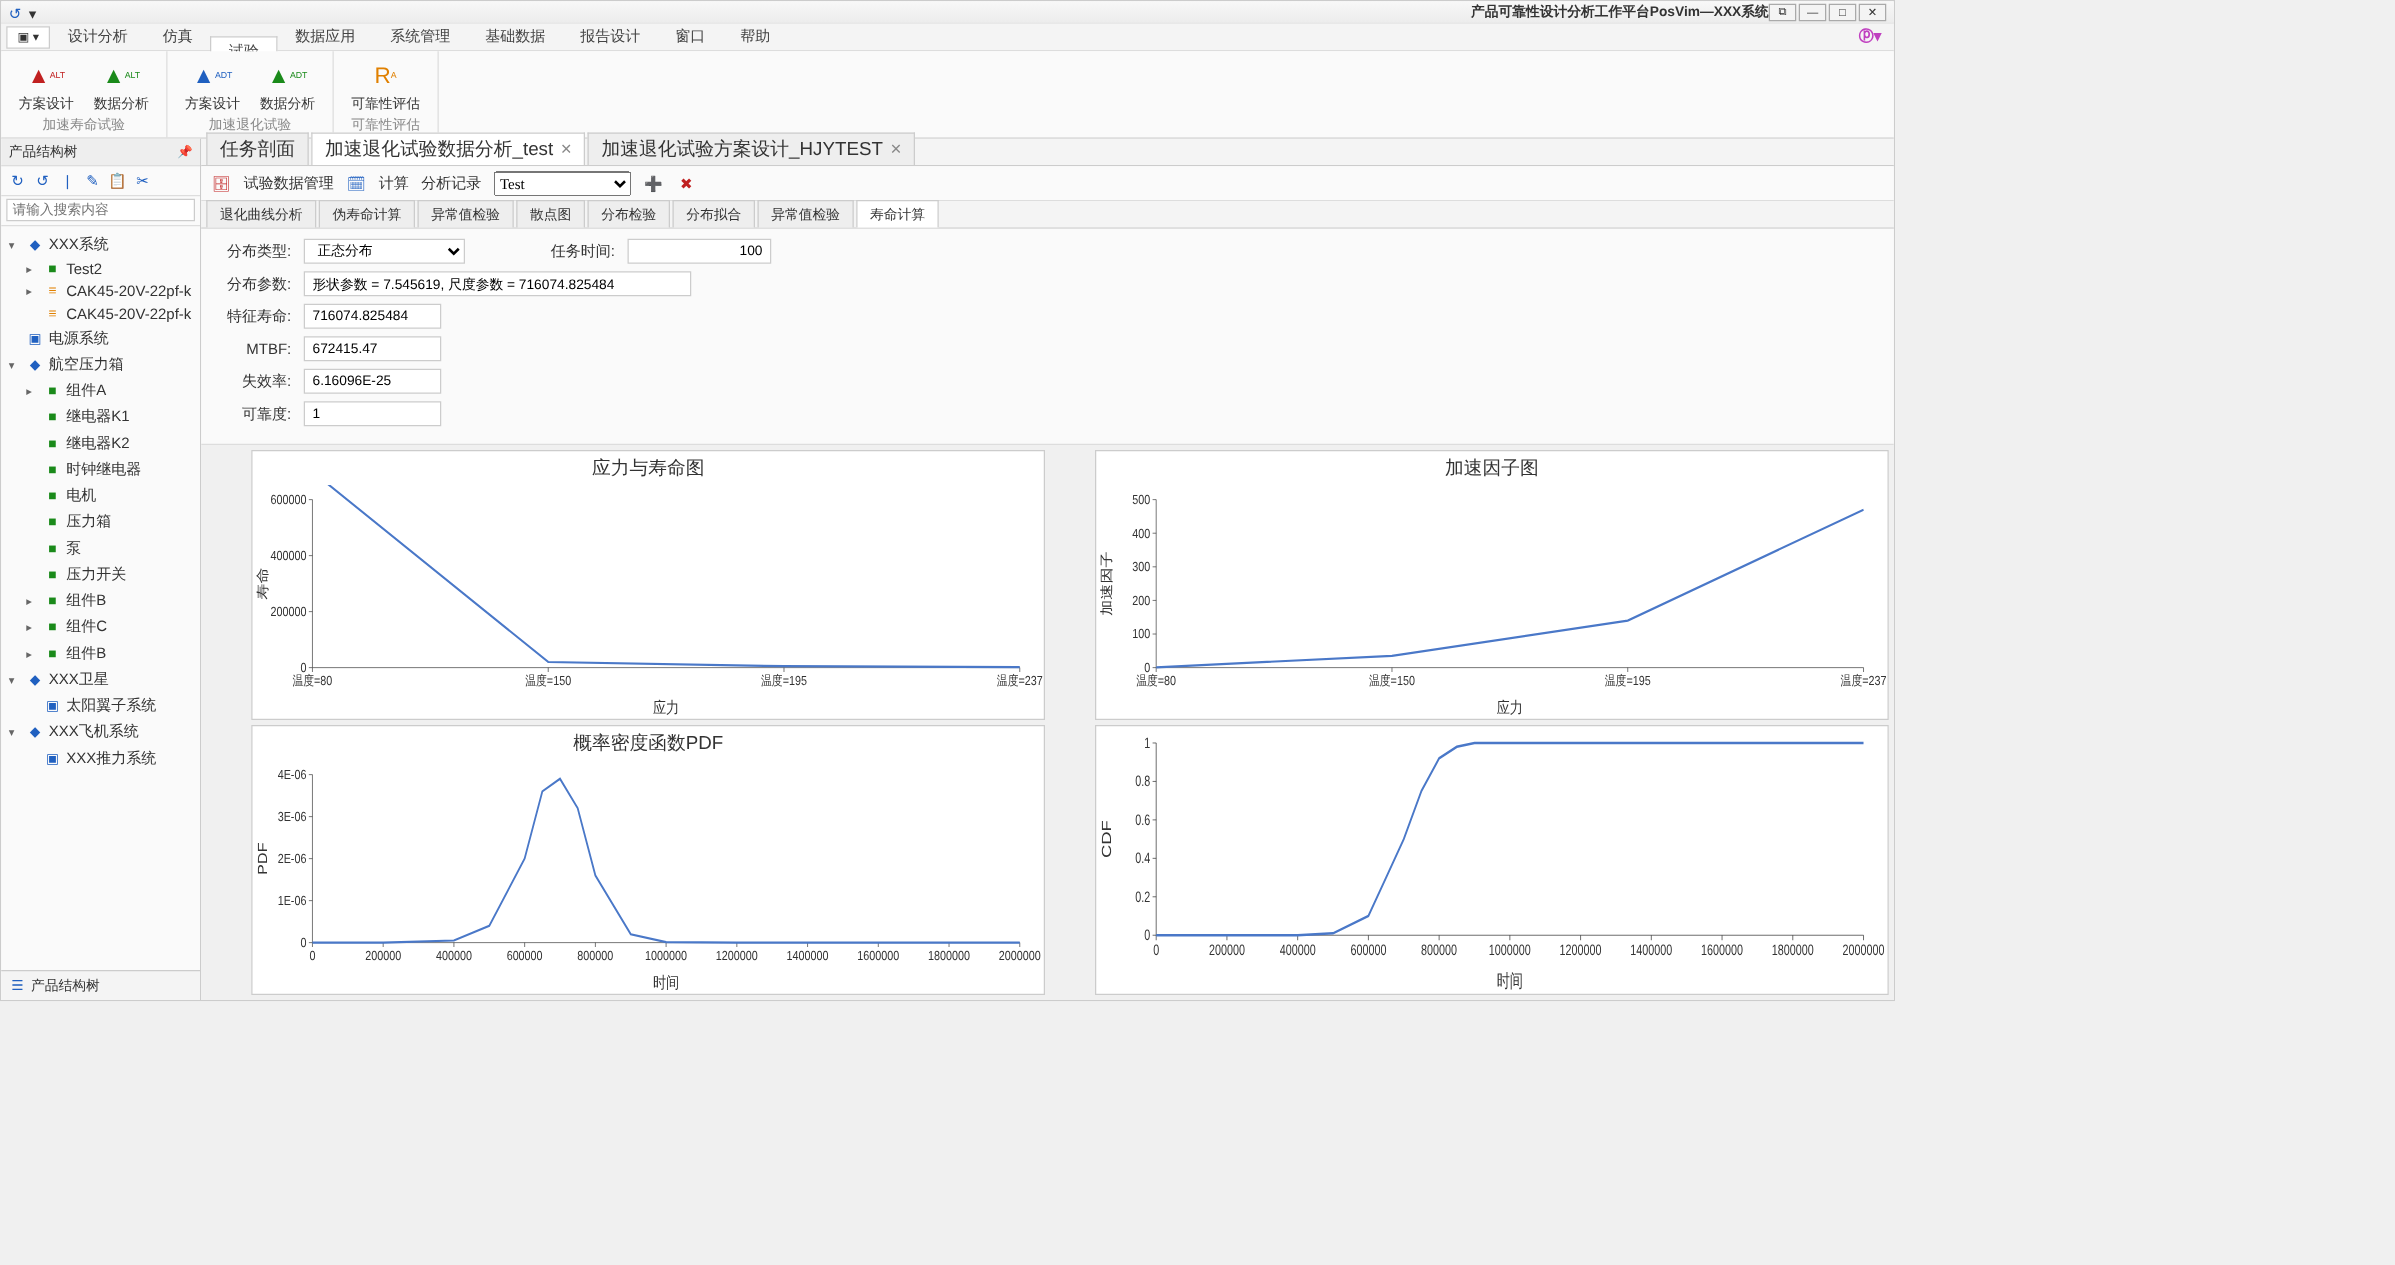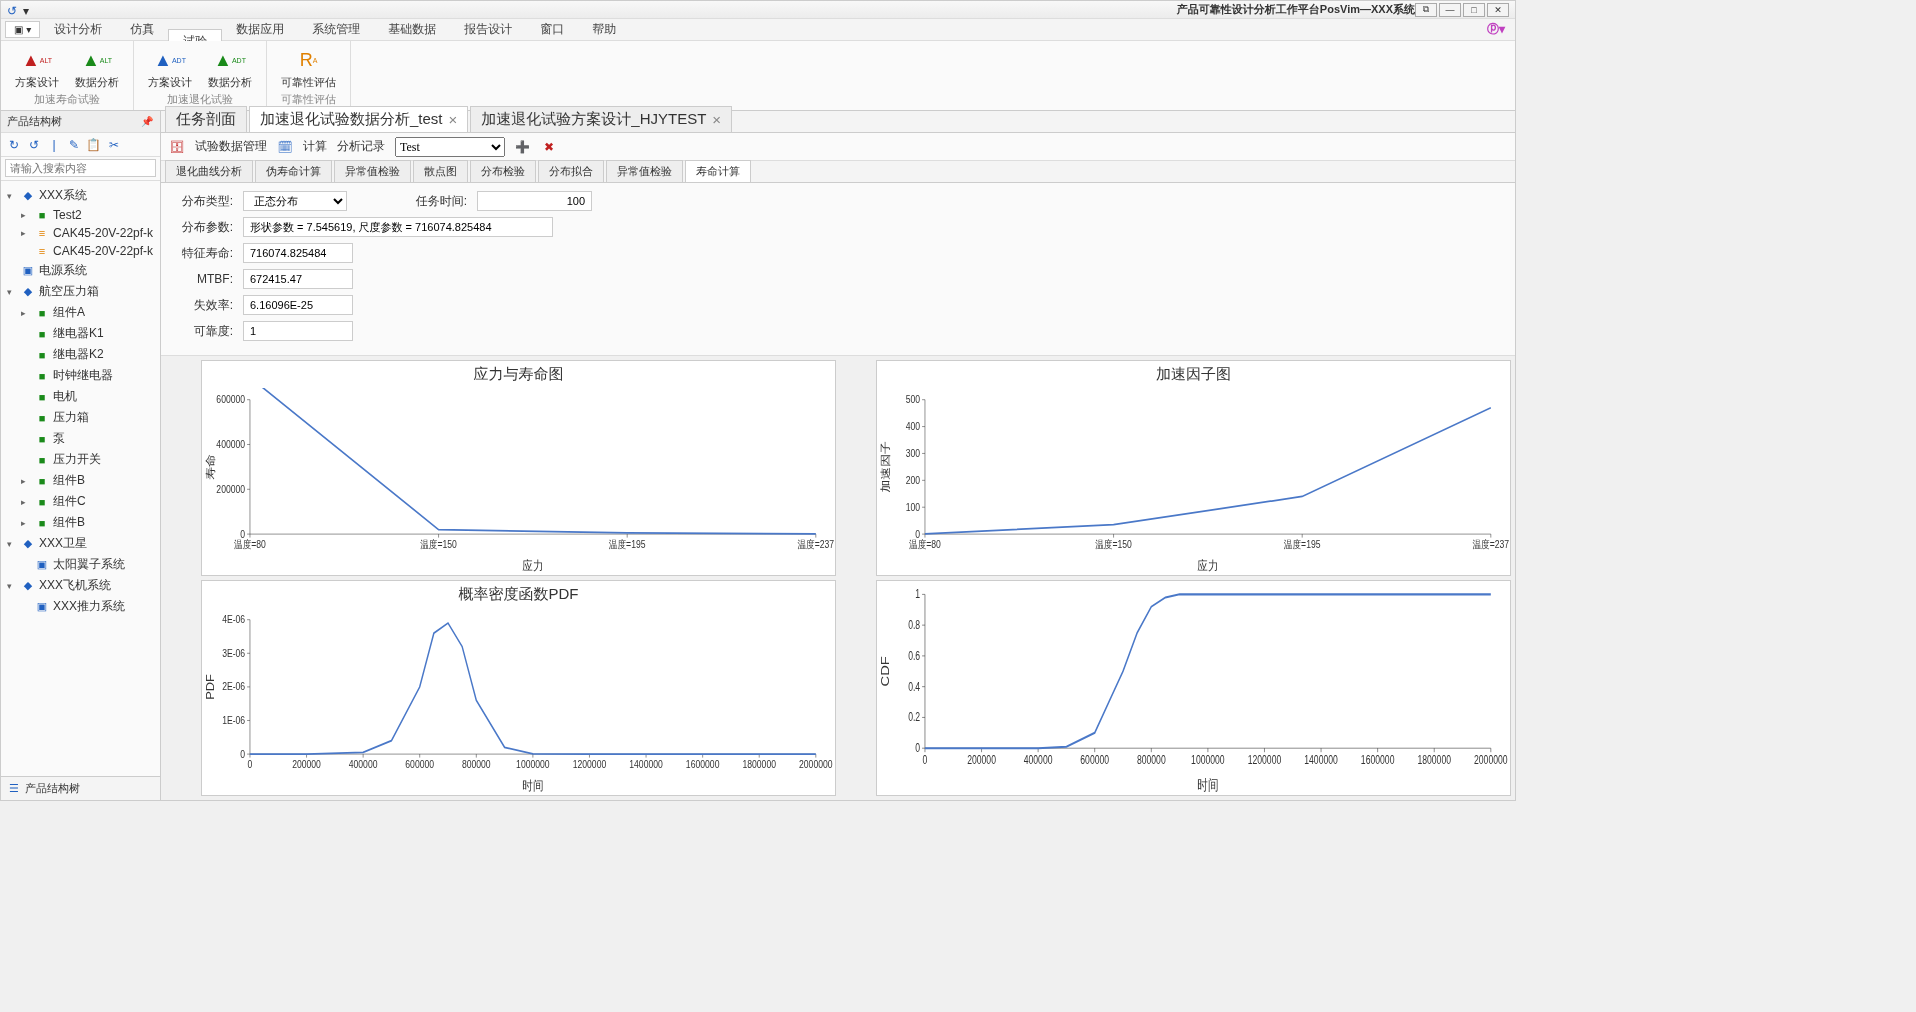--- a/index.html
+++ b/index.html
@@ -294,21 +294,21 @@
           <div class="sub-tab">散点图</div>
           <div class="sub-tab">分布检验</div>
           <div class="sub-tab">分布拟合</div>
           <div class="sub-tab">异常值检验</div>
           <div class="sub-tab active">寿命计算</div>
         </div>
 
       <div class="form-area">
         <div class="form-row">
           <span class="form-label">分布类型:</span>
-          <select class="form-input" style="width:104px"><option>正态分布</option></select>
+          <select class="form-input" style="width:129px"><option>正态分布</option></select>
           <span style="width:40px"></span>
           <span class="form-label">任务时间:</span>
           <input class="form-input" style="width: 115px; text-align: right;" value="100">
         </div>
         <div class="form-row">
           <span class="form-label">分布参数:</span>
           <input class="form-input" style="width: 310px;" value="形状参数 = 7.545619, 尺度参数 = 716074.825484">
         </div>
         <div class="form-row">
           <span class="form-label">特征寿命:</span>

